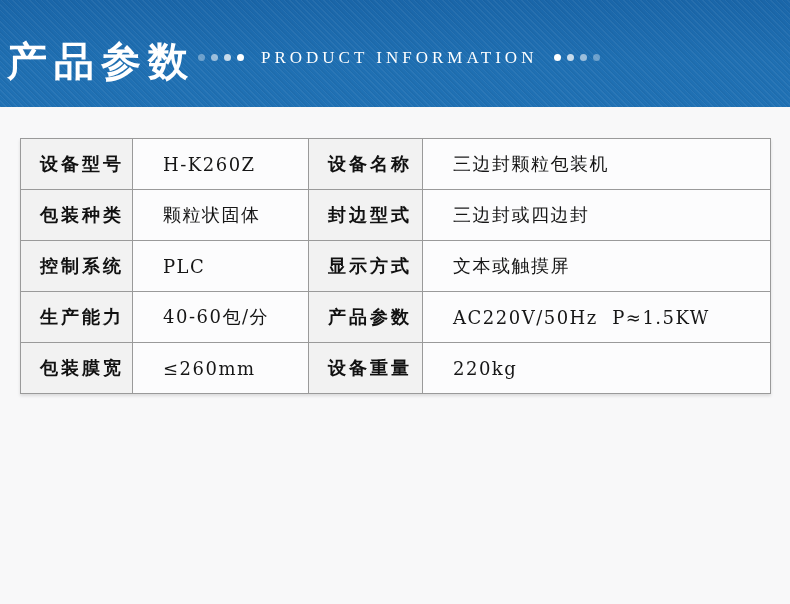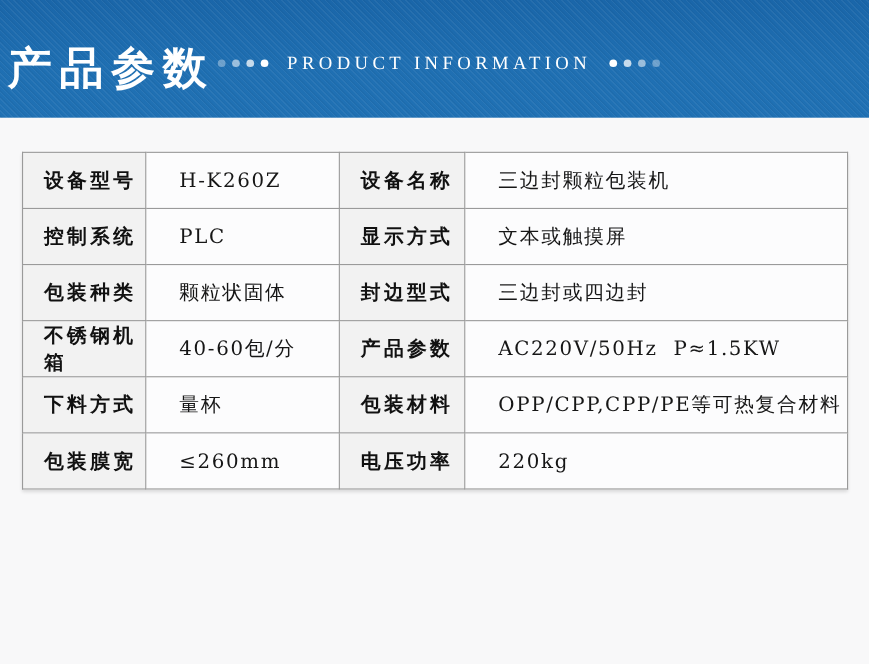--- a/index.html
+++ b/index.html
@@ -102,44 +102,38 @@
         <col class="c4">
       </colgroup>
     <tbody>
         <tr>
       <th>设备型号</th>
       <td>H-K260Z</td>
       <th>设备名称</th>
       <td>三边封颗粒包装机</td>
     </tr>
     <tr>
+      <th>包装种类</th>
+      <td>颗粒状固体</td>
+      <th>封边型式</th>
+      <td>三边封或四边封</td>
+    </tr>
+    <tr>
       <th>控制系统</th>
       <td>PLC</td>
       <th>显示方式</th>
       <td>文本或触摸屏</td>
     </tr>
     <tr>
-      <th>包装种类</th>
-      <td>颗粒状固体</td>
-      <th>封边型式</th>
-      <td>三边封或四边封</td>
-    </tr>
-    <tr>
-      <th>不锈钢机箱</th>
+      <th>生产能力</th>
       <td>40-60包/分</td>
       <th>产品参数</th>
       <td>AC220V/50Hz  P≈1.5KW</td>
     </tr>
     <tr>
-      <th>下料方式</th>
-      <td>量杯</td>
-      <th>包装材料</th>
-      <td>OPP/CPP,CPP/PE等可热复合材料</td>
-    </tr>
-    <tr>
       <th>包装膜宽</th>
       <td>≤260mm</td>
-      <th>电压功率</th>
+      <th>设备重量</th>
       <td>220kg</td>
     </tr>
   </tbody>
     </table>
 </div>
 
 </body></html>

